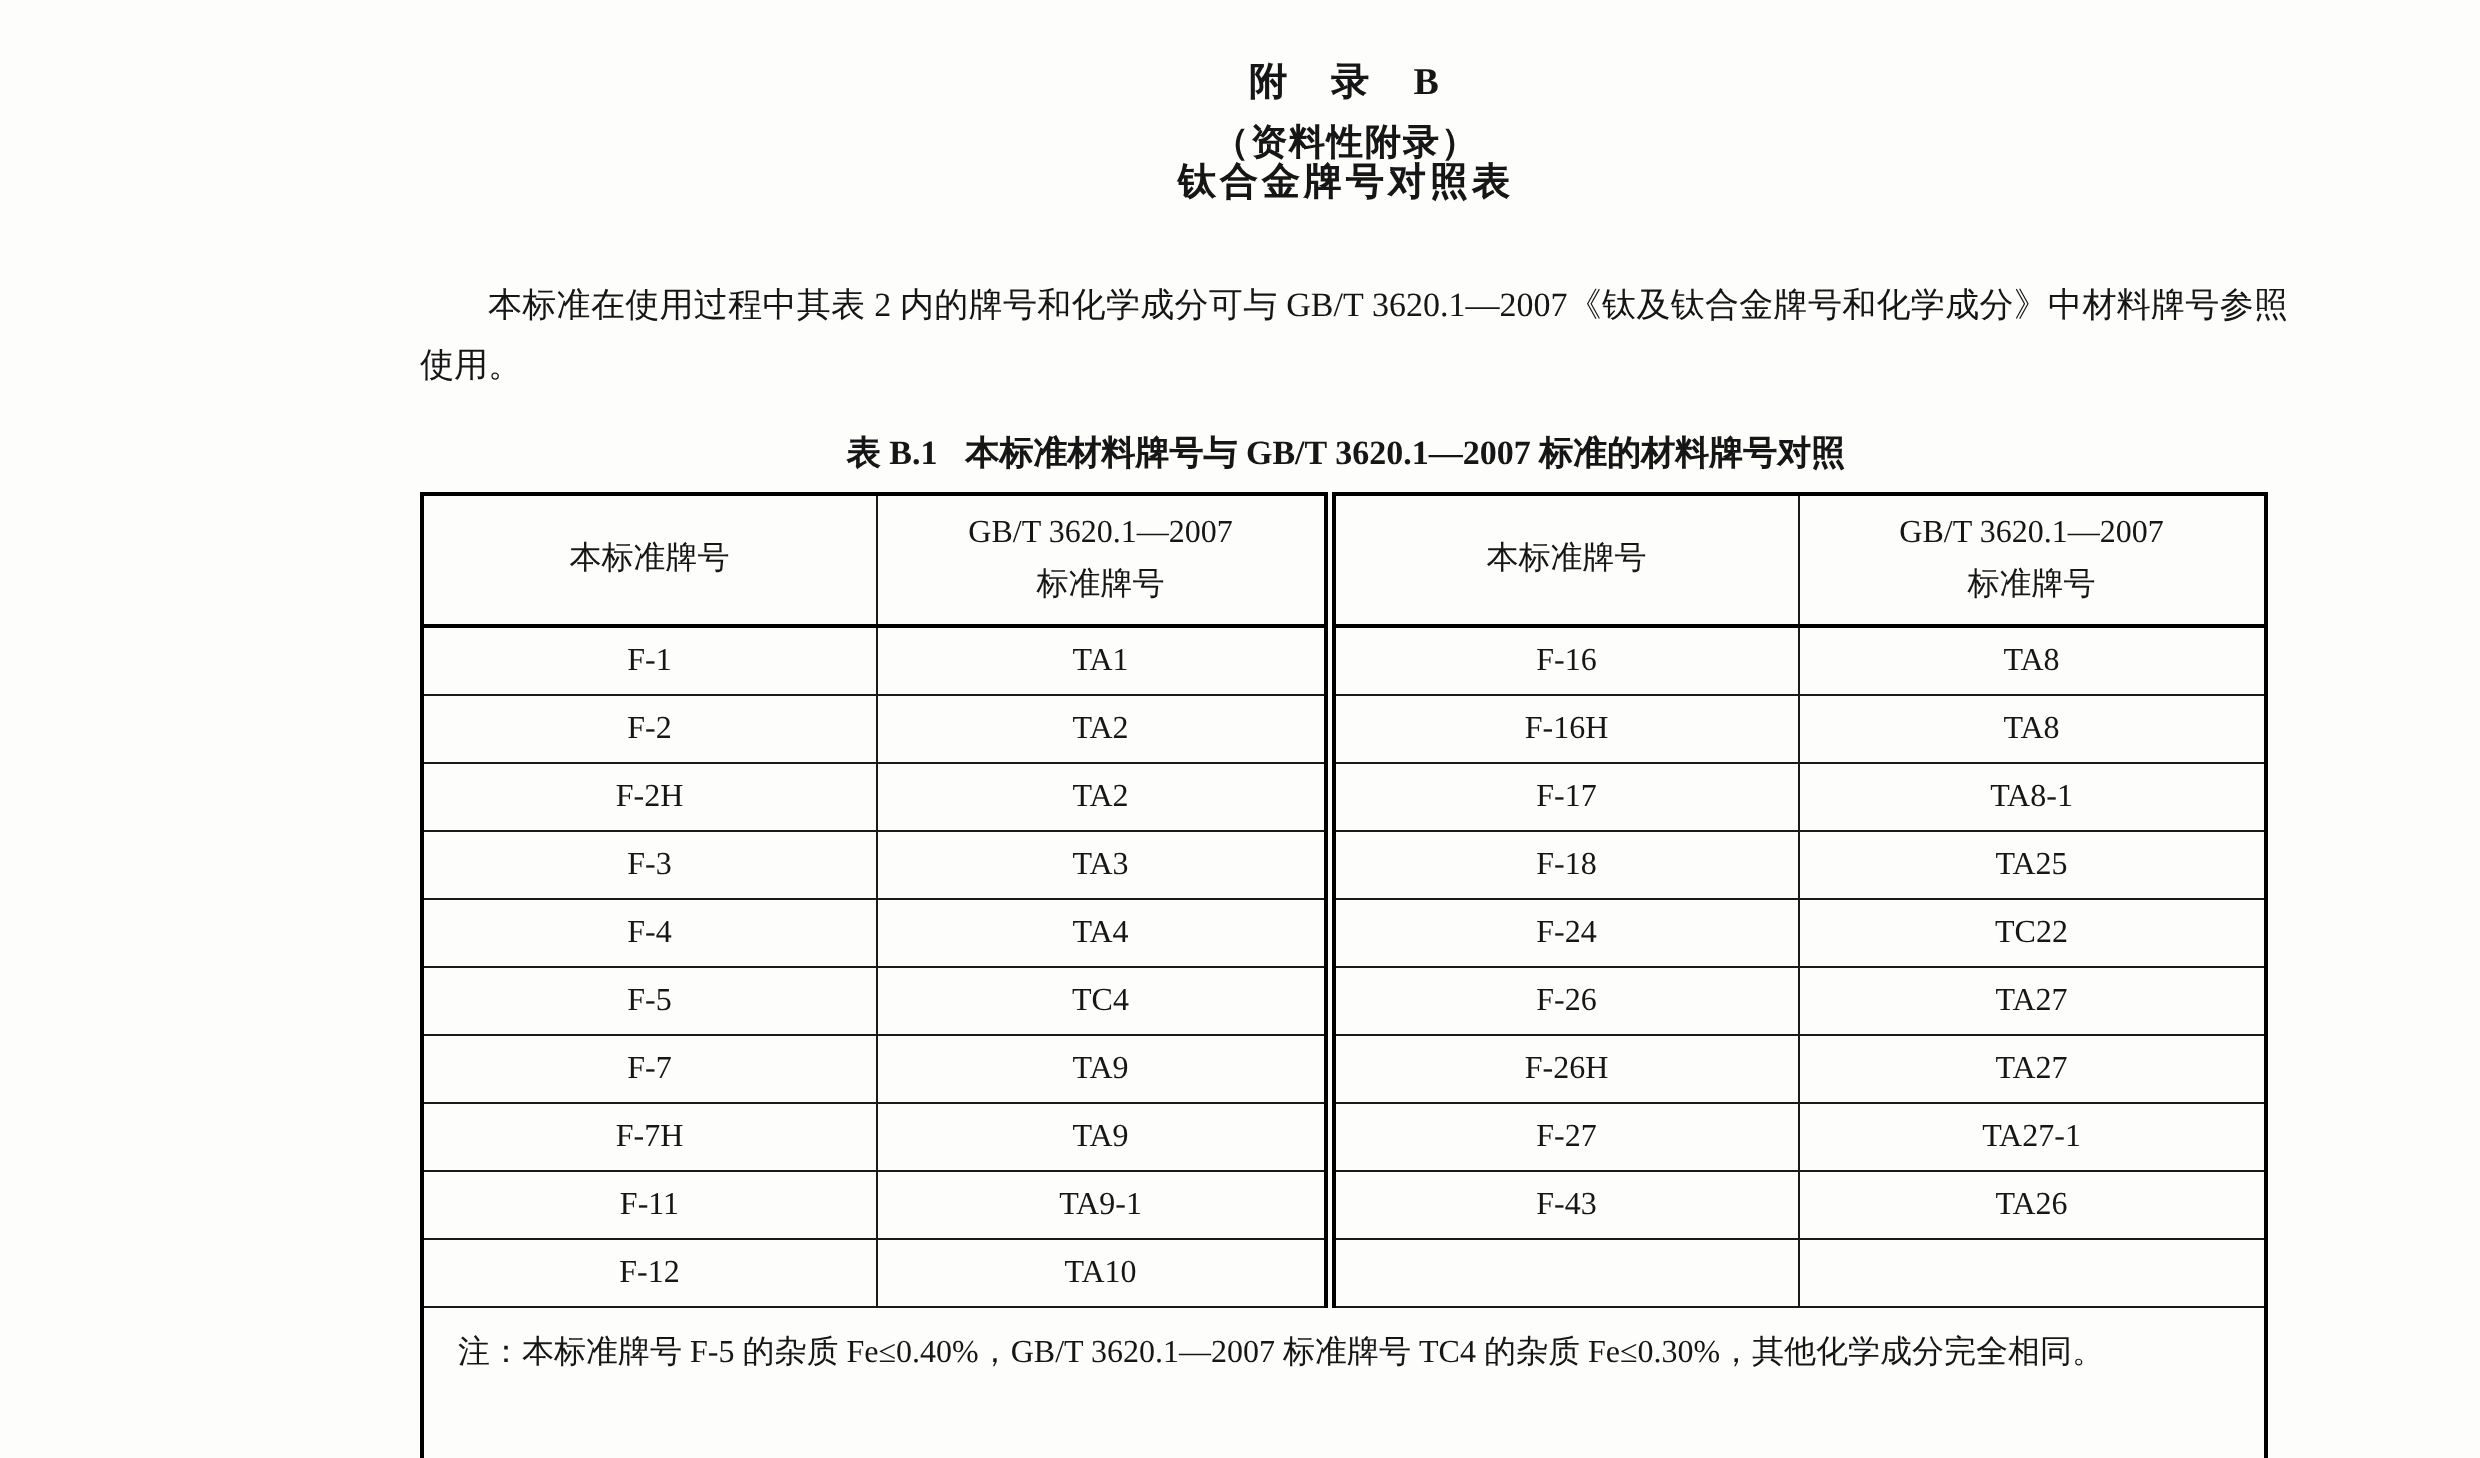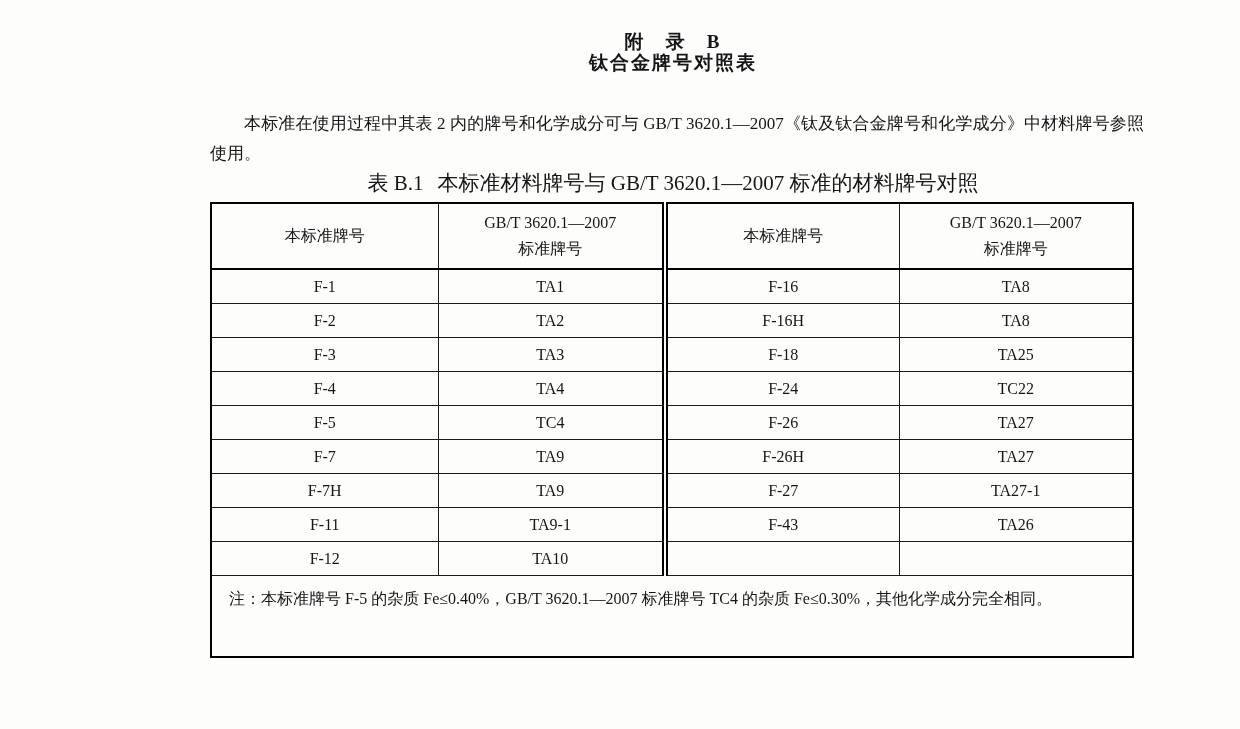--- a/index.html
+++ b/index.html
@@ -51,24 +51,24 @@
   }
   .intro {
     margin: 36px 0 0 0;
     font-size: 17px;
     line-height: 30px;
     text-indent: 2em;
     text-align: justify;
     width: 934px;
   }
   .caption {
-    margin-top: 3px;
+    margin-top: 18px;
     text-align: center;
-    font-size: 21px;
-    font-weight: normal;
+    font-size: 17px;
+    font-weight: bold;
     line-height: 22px;
   }
   .caption .cap-label {
     margin-right: 14px;
   }
   table.cmp {
     margin-top: 8px;
     border-collapse: collapse;
     table-layout: fixed;
     width: 922px;
@@ -110,20 +110,21 @@
   }
 </style>
 </head>
 <body>
 
 <div class="page">
   <div class="content">
 
     <div class="title-block">
       <div class="appendix-title">附 录 B</div>
+      <div class="appendix-subtitle">（资料性附录）</div>
       <div class="appendix-heading">钛合金牌号对照表</div>
     </div>
 
     <p class="intro">本标准在使用过程中其表 2 内的牌号和化学成分可与 GB/T 3620.1—2007《钛及钛合金牌号和化学成分》中材料牌号参照使用。</p>
 
     <div class="caption">
       <span class="cap-label">表 B.1</span><span>本标准材料牌号与 GB/T 3620.1—2007 标准的材料牌号对照</span>
     </div>
 
     <table class="cmp">
@@ -154,20 +155,26 @@
           <td class="dbl">F-16</td>
           <td>TA8</td>
         </tr>
         <tr>
           <td>F-2</td>
           <td>TA2</td>
           <td class="dbl">F-16H</td>
           <td>TA8</td>
         </tr>
         <tr>
+          <td>F-2H</td>
+          <td>TA2</td>
+          <td class="dbl">F-17</td>
+          <td>TA8-1</td>
+        </tr>
+        <tr>
           <td>F-3</td>
           <td>TA3</td>
           <td class="dbl">F-18</td>
           <td>TA25</td>
         </tr>
         <tr>
           <td>F-4</td>
           <td>TA4</td>
           <td class="dbl">F-24</td>
           <td>TC22</td>

